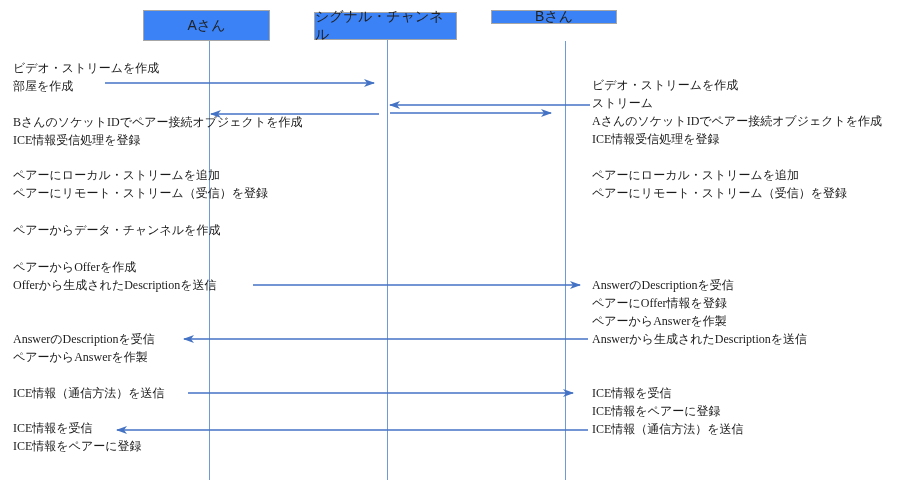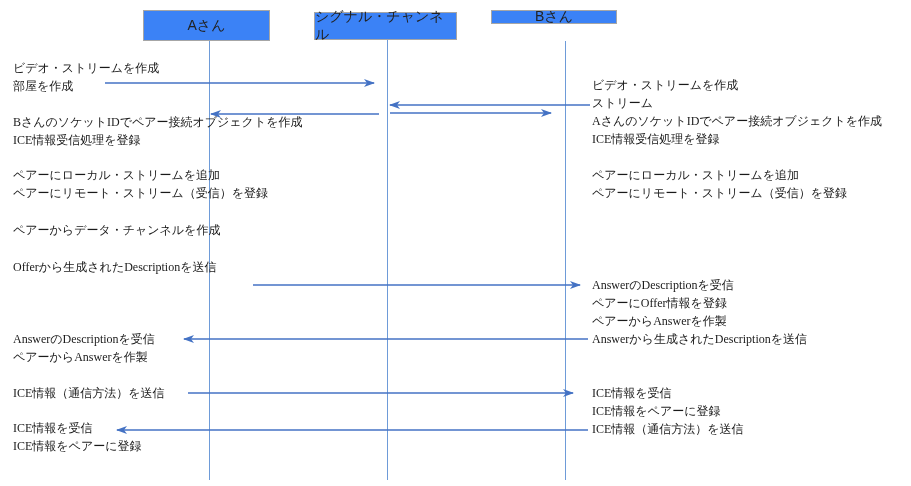--- a/index.html
+++ b/index.html
@@ -99,20 +99,21 @@
     <div class="note-line">ICE情報受信処理を登録</div>
   </div>
   <div class="note-block lb" id="lb2">
     <div class="note-line">ペアーにローカル・ストリームを追加</div>
     <div class="note-line">ペアーにリモート・ストリーム（受信）を登録</div>
   </div>
   <div class="note-block lb" id="lb3">
     <div class="note-line">ペアーからデータ・チャンネルを作成</div>
   </div>
   <div class="note-block lb" id="lb4">
+    <div class="note-line">ペアーからOfferを作成</div>
     <div class="note-line">Offerから生成されたDescriptionを送信</div>
   </div>
   <div class="note-block lb" id="lb5">
     <div class="note-line">AnswerのDescriptionを受信</div>
     <div class="note-line">ペアーからAnswerを作製</div>
   </div>
   <div class="note-block lb" id="lb6">
     <div class="note-line">ICE情報（通信方法）を送信</div>
   </div>
   <div class="note-block lb" id="lb7">

